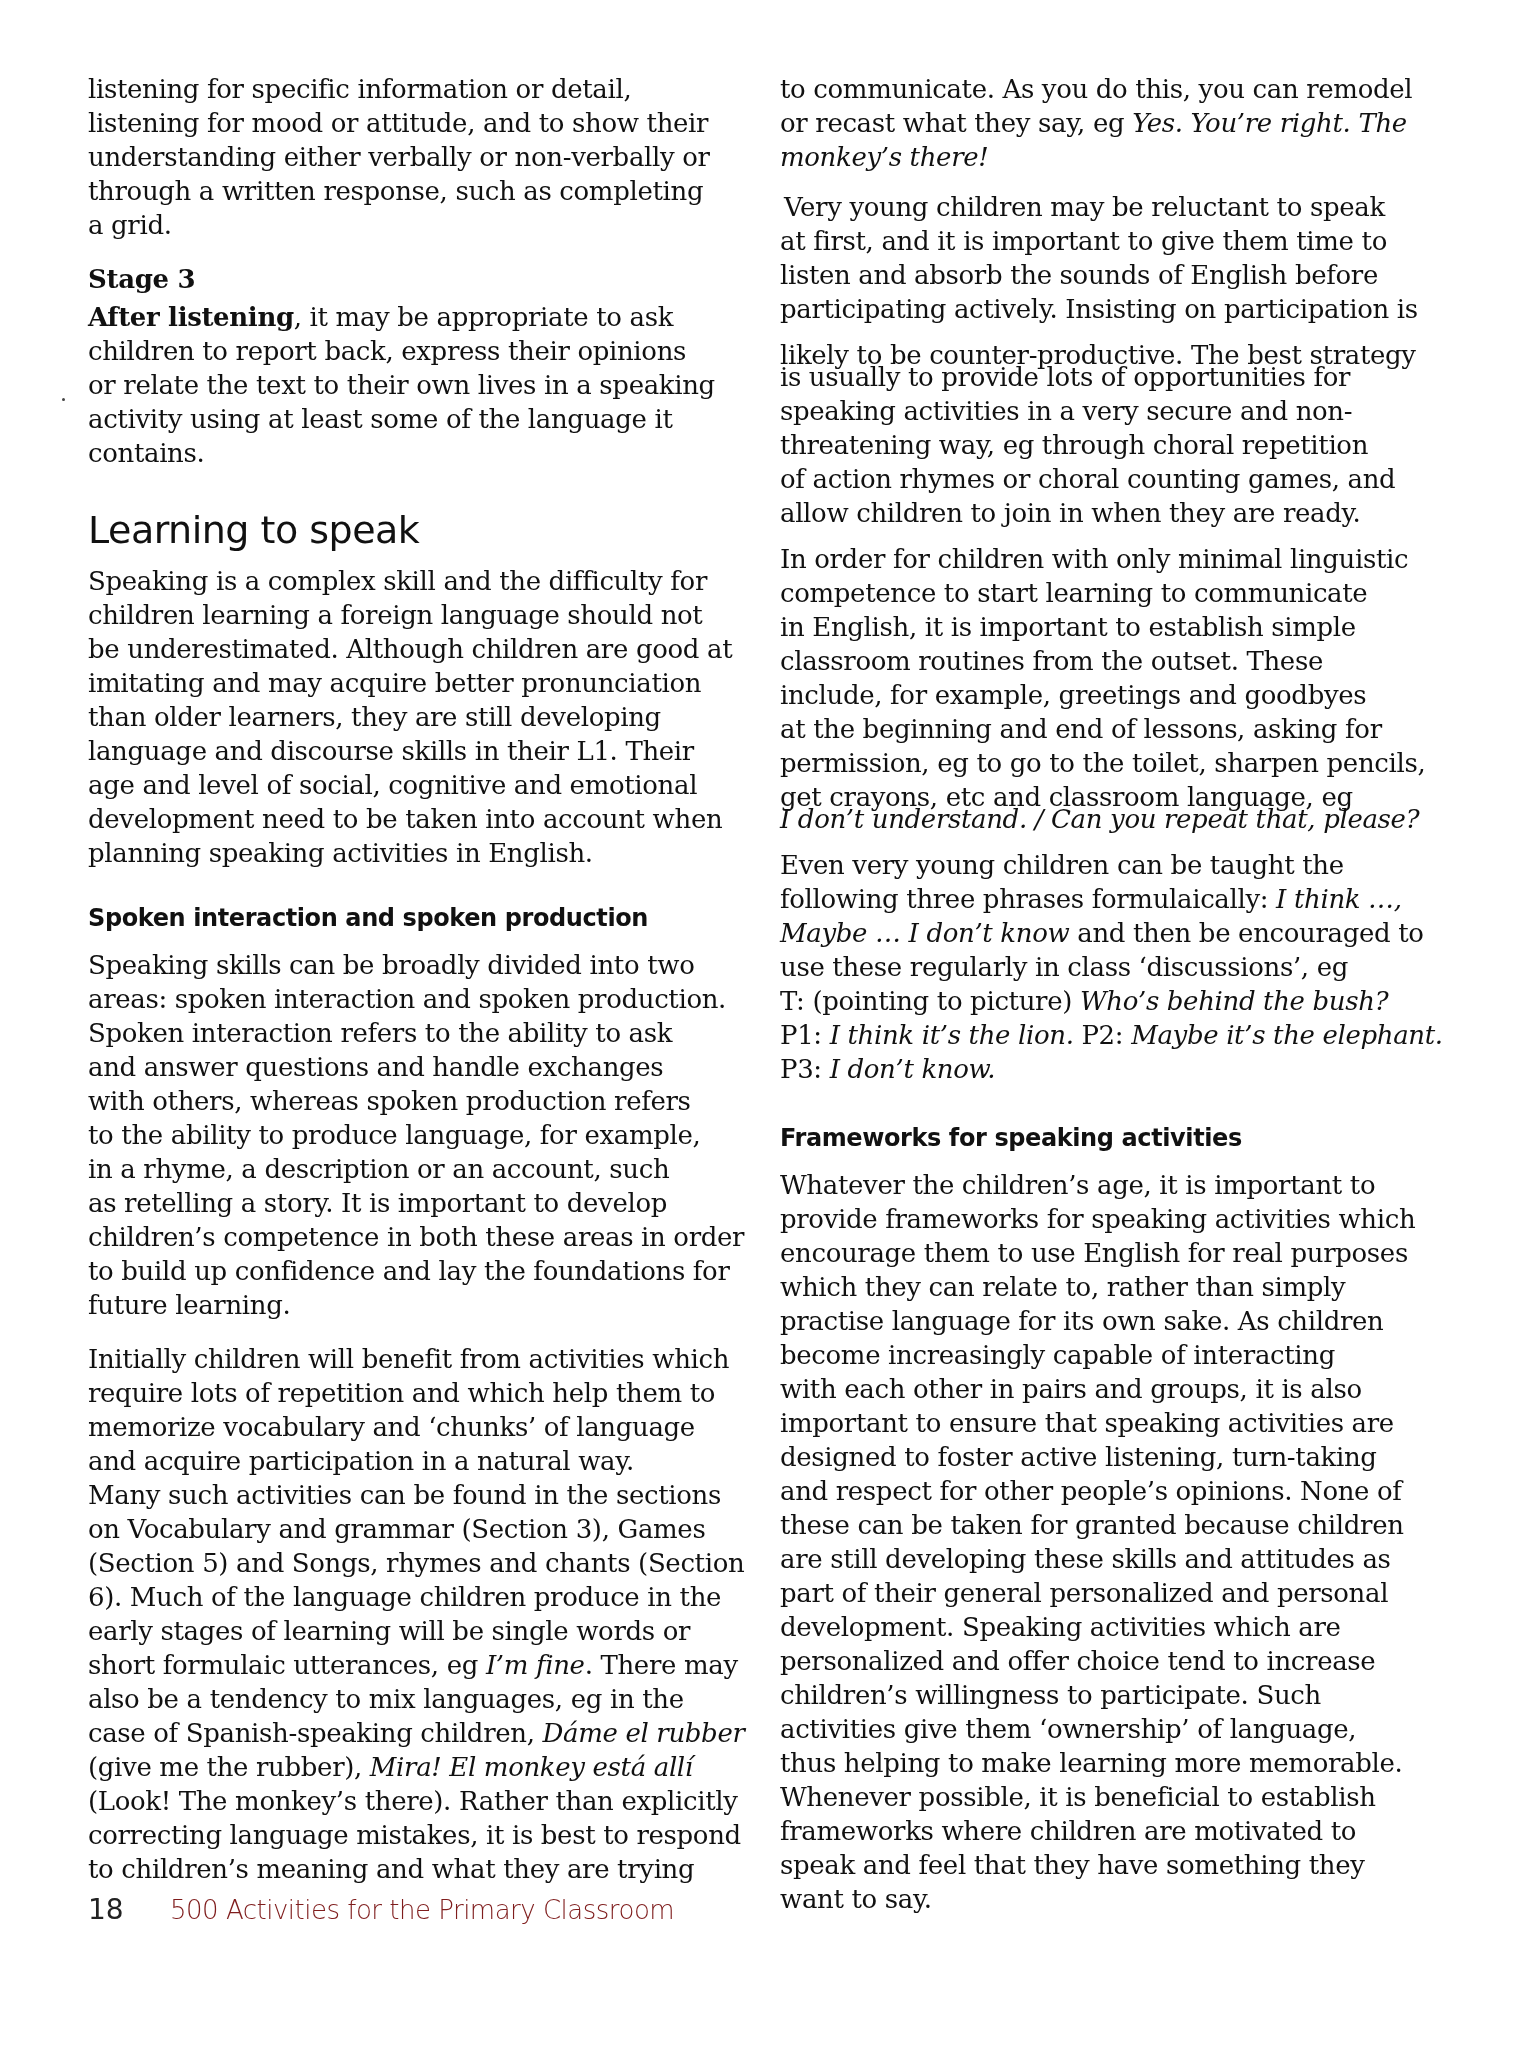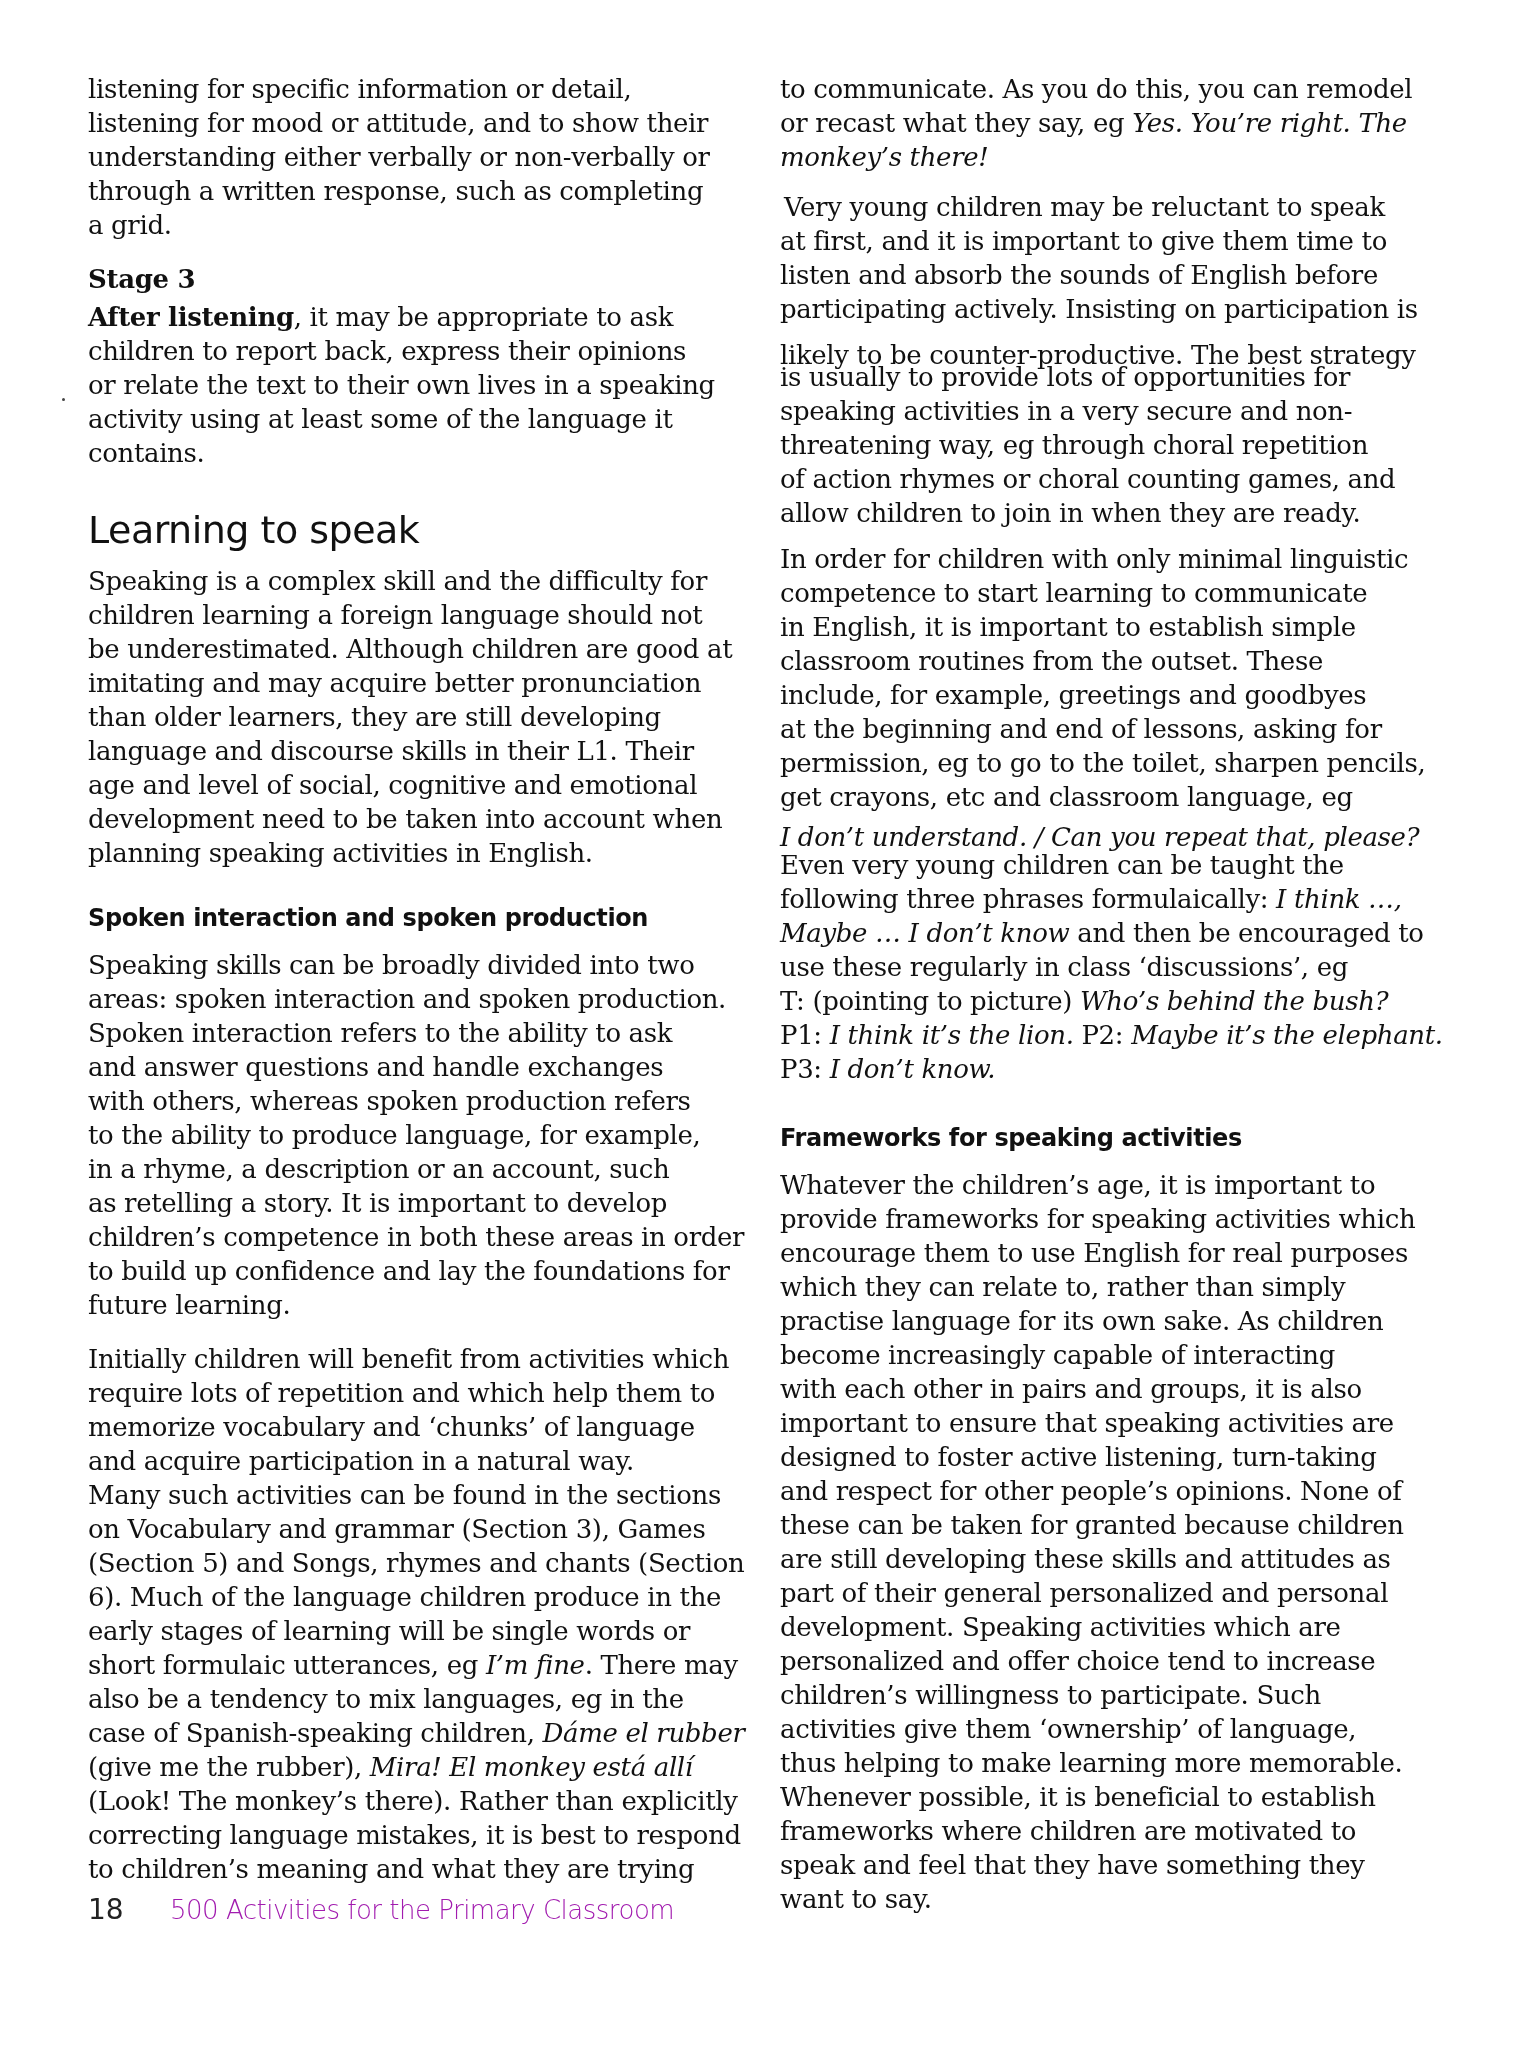--- a/index.html
+++ b/index.html
@@ -20,21 +20,21 @@
   .h1 {
     position: absolute; left: 0; font-family: "DejaVu Sans", "Liberation Sans", sans-serif;
     font-size: 38px; font-weight: normal; letter-spacing: -0.5px; white-space: nowrap;
   }
   .h2 {
     position: absolute; left: 0; font-family: "DejaVu Sans", "Liberation Sans", sans-serif;
     font-size: 24px; font-weight: bold; letter-spacing: -0.4px; white-space: nowrap;
   }
   .footer { position: absolute; top: 1893px; left: 88px; font-family: "DejaVu Sans", "Liberation Sans", sans-serif; white-space: nowrap; }
   .page-num { font-size: 28px; font-weight: normal; color: #222; }
-  .book-title { position: absolute; left: 82px; top: 2px; font-size: 26px; font-weight: 300; color: #a21caf; letter-spacing: -0.5px; }
+  .book-title { position: absolute; left: 82px; top: 2px; font-size: 26px; font-weight: 300; color: #7f1d1d; letter-spacing: -0.5px; }
   .stray-dot { position: absolute; left: 62px; top: 398px; width: 3px; height: 3px; background: #444; border-radius: 50%; }
 </style>
 </head>
 <body>
 
 <div class="stray-dot"></div>
 
 <div class="col col-left">
   <div>
     <div class="line" style="top:72px">listening for specific information or detail,</div>
@@ -125,21 +125,21 @@
 
   <div>
     <div class="line" style="top:542px">In order for children with only minimal linguistic</div>
     <div class="line" style="top:576px">competence to start learning to communicate</div>
     <div class="line" style="top:610px">in English, it is important to establish simple</div>
     <div class="line" style="top:644px">classroom routines from the outset. These</div>
     <div class="line" style="top:678px">include, for example, greetings and goodbyes</div>
     <div class="line" style="top:712px">at the beginning and end of lessons, asking for</div>
     <div class="line" style="top:746px">permission, eg to go to the toilet, sharpen pencils,</div>
     <div class="line" style="top:780px">get crayons, etc and classroom language, eg</div>
-    <div class="line" style="top:820px"><i>I don’t understand. / Can you repeat that, please?</i></div>
+    <div class="line" style="top:802px"><i>I don’t understand. / Can you repeat that, please?</i></div>
     <div class="line" style="top:848px">Even very young children can be taught the</div>
     <div class="line" style="top:882px"><span>following three phrases formulaically: </span><i>I think …,</i></div>
     <div class="line" style="top:916px"><i>Maybe … I don’t know</i><span> and then be encouraged to</span></div>
     <div class="line" style="top:950px">use these regularly in class ‘discussions’, eg</div>
     <div class="line" style="top:984px"><span>T: (pointing to picture) </span><i>Who’s behind the bush?</i></div>
     <div class="line" style="top:1018px"><span>P1: </span><i>I think it’s the lion.</i><span> P2: </span><i>Maybe it’s the elephant.</i></div>
     <div class="line" style="top:1052px"><span>P3: </span><i>I don’t know.</i></div>
   </div>
 
   <div class="h2" style="top:1124px">Frameworks for speaking activities</div>

